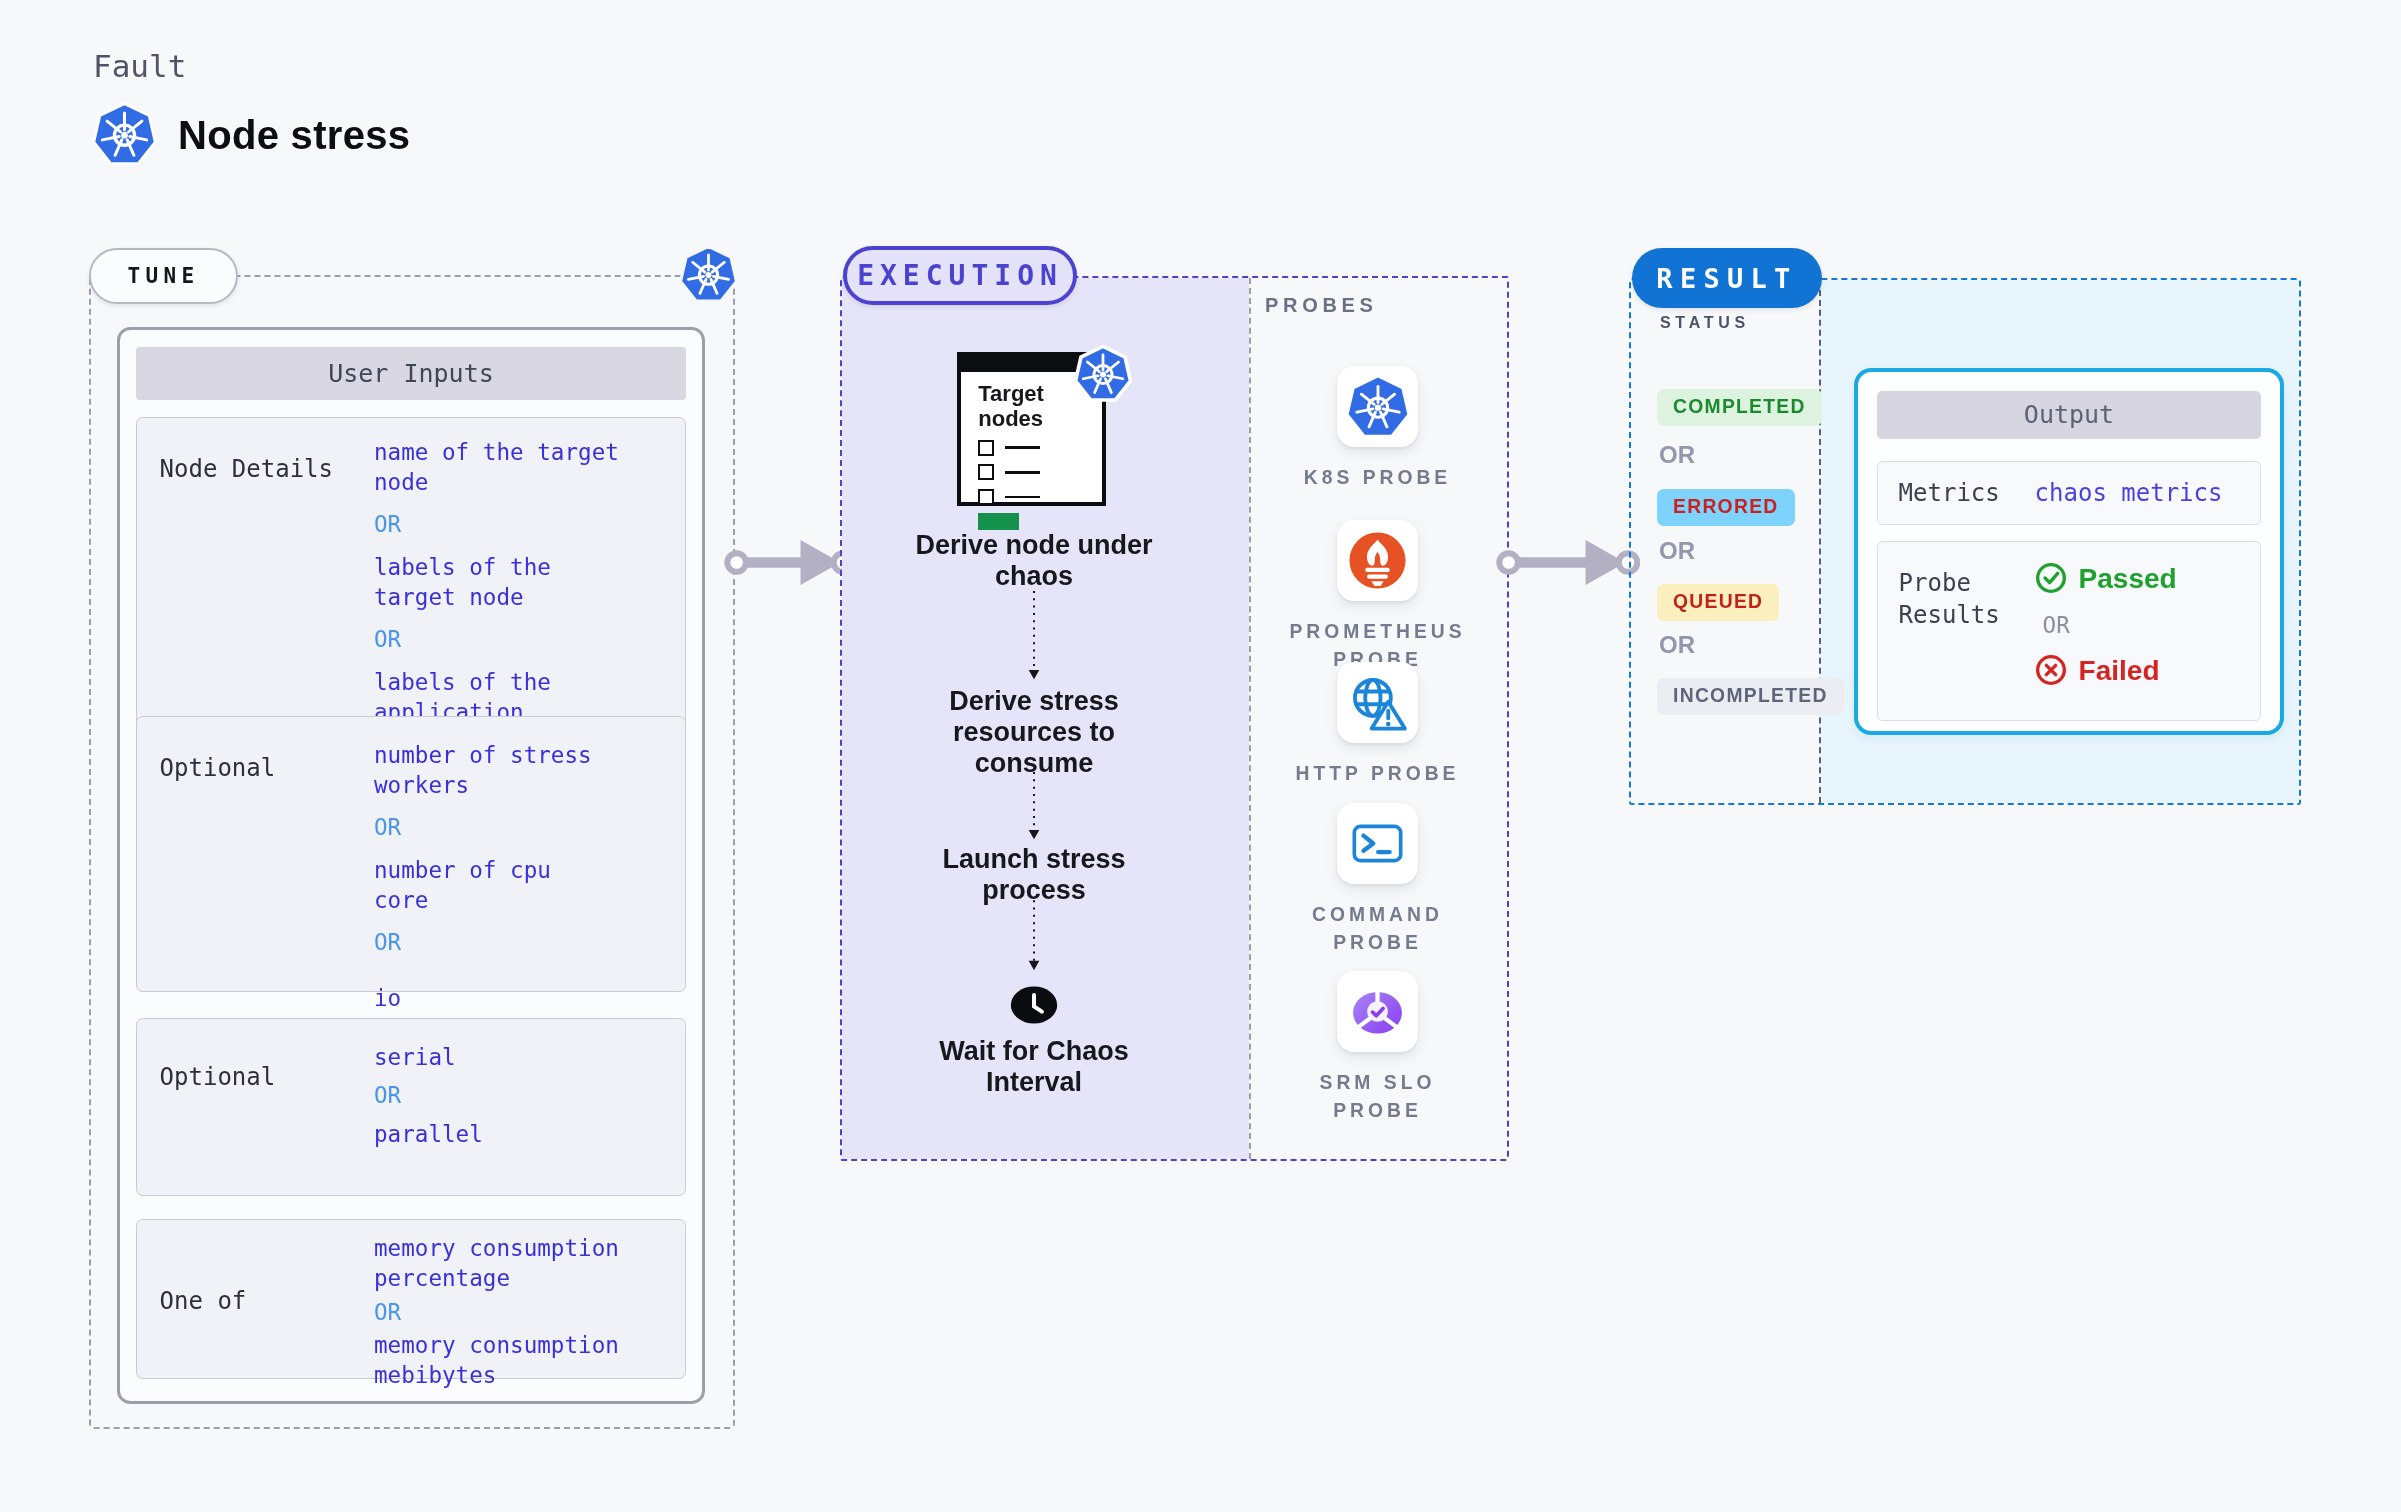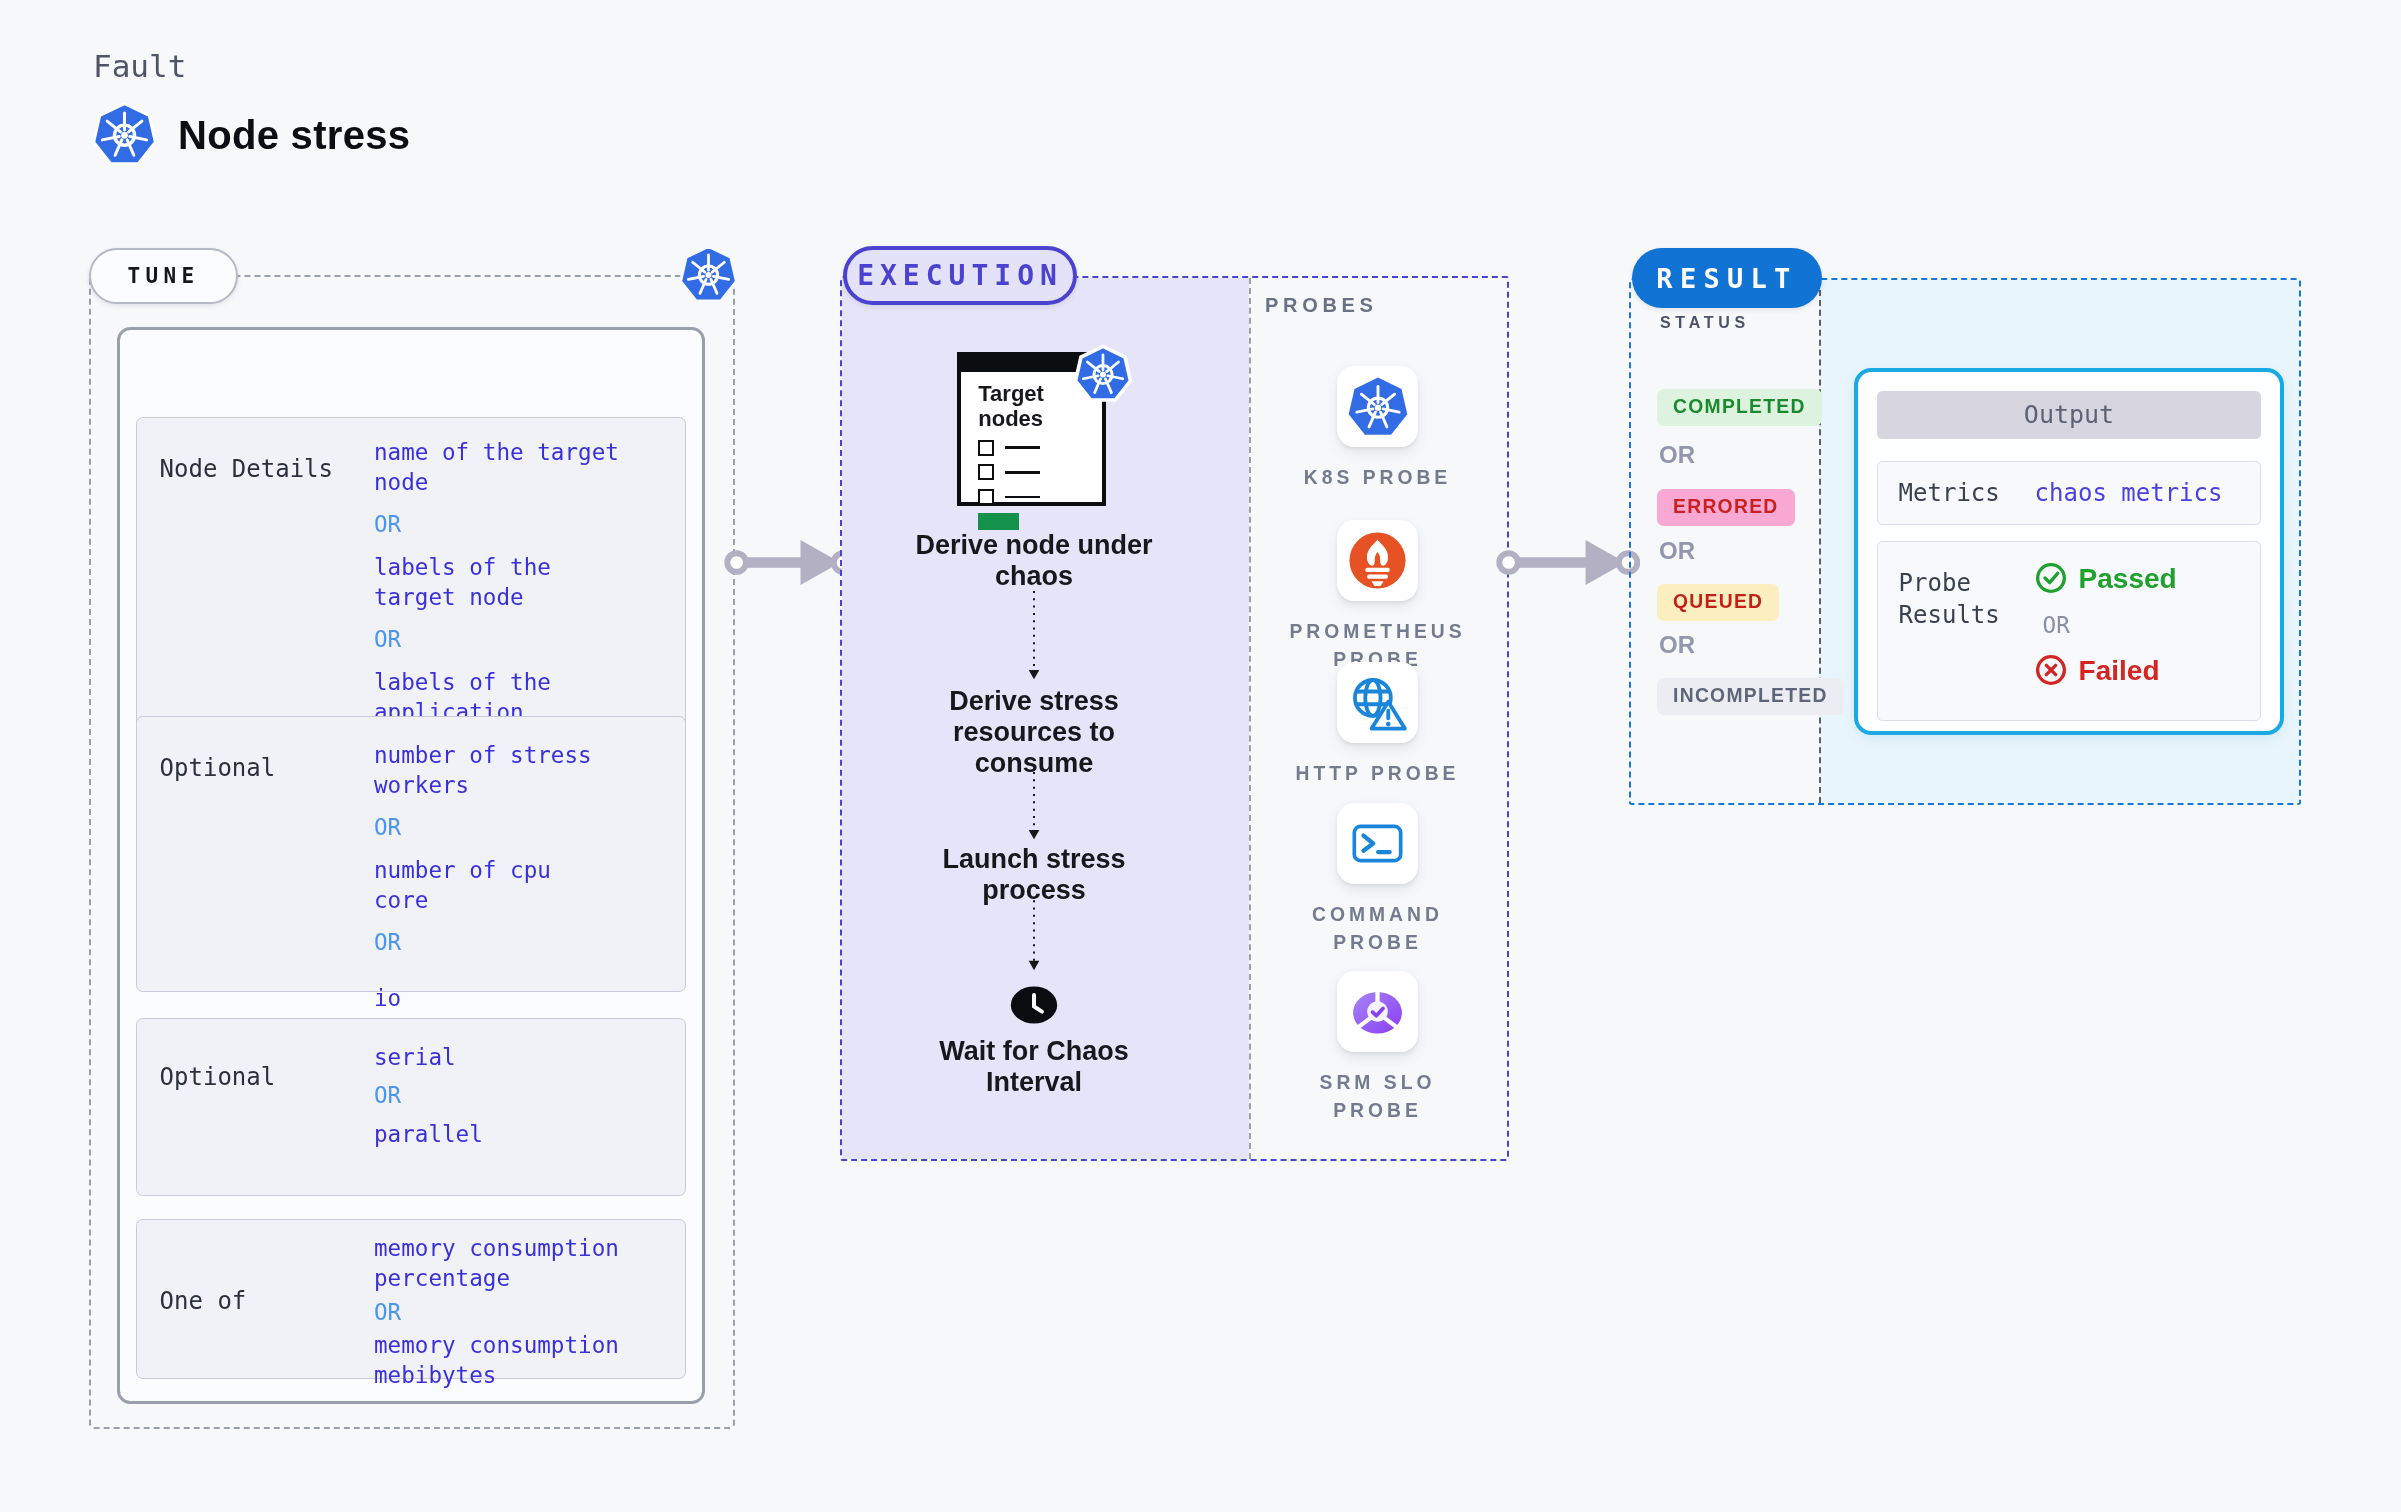--- a/index.html
+++ b/index.html
@@ -84,21 +84,21 @@
   .result-box { position: absolute; left: 1629px; top: 278px; width: 672px; height: 527px;
                 border: 2.7px dashed #1779d6; border-radius: 2.7px; }
   .result-fill { position: absolute; left: 188px; top: 0; right: 0; bottom: 0; background: #e9f5fc; }
   .result-divider { position: absolute; left: 188px; top: 0; bottom: 0; width: 0;
                     border-left: 2px dashed #596070; }
   .status-label { position: absolute; left: 1660px; top: 314px; font-size: 16px; font-weight: bold;
                   letter-spacing: 4.7px; color: #4c5268; }
   .badge { position: absolute; left: 1657px; padding: 7.3px 16px; border-radius: 6.7px;
            font-size: 19.3px; font-weight: bold; letter-spacing: 1.3px; }
   .badge-completed { color: #1b8a2f; background: #def3df; }
-  .badge-errored { color: #cb2020; background: #f9a8d4; }
+  .badge-errored { color: #cb2020; background: #7dd3fc; }
   .badge-queued { color: #c3201a; background: #fcefbf; }
   .badge-incompleted { color: #5f6578; background: #ecedf3; }
   .or-gray { position: absolute; left: 1659px; font-size: 24px; font-weight: 600; color: #9297ad; }
 
   .output-card { position: absolute; left: 1854px; top: 368px; width: 430px; height: 367px;
                  background: #fdfeff; border: 4px solid #1aa9e2; border-radius: 17.3px;
                  box-shadow: 0 4px 10.6px rgba(26,140,190,0.10); }
   .output-header { position: absolute; left: 18.6px; right: 18.6px; top: 18.6px; height: 48px;
                    background: #d7d6e0; border-radius: 5.3px; display: flex; align-items: center;
                    justify-content: center; font-family: "DejaVu Sans Mono", monospace;
@@ -157,20 +157,21 @@
         <line x1="58" y1="53" x2="83" y2="58"></line>
           <line x1="54" y1="58" x2="64" y2="81"></line>
         <line x1="46" y1="58" x2="36" y2="81"></line>
           <line x1="42" y1="53" x2="17" y2="58"></line>
         <line x1="44" y1="46" x2="24" y2="30"></line>
       </g>
     </svg>
   </span>
 
   <div class="ui-panel">
+    <div class="ui-header">User Inputs</div>
 
     <div class="input-row" style="top: 87px; height: 356px;">
       <div class="row-label" style="padding-top: 37px;">Node Details</div>
       <div class="row-values" style="padding-top: 18.6px;">
         <div class="val">name of the target
 node</div>
         <div class="or-blue">OR</div>
         <div class="val">labels of the
 target node</div>
         <div class="or-blue">OR</div>

